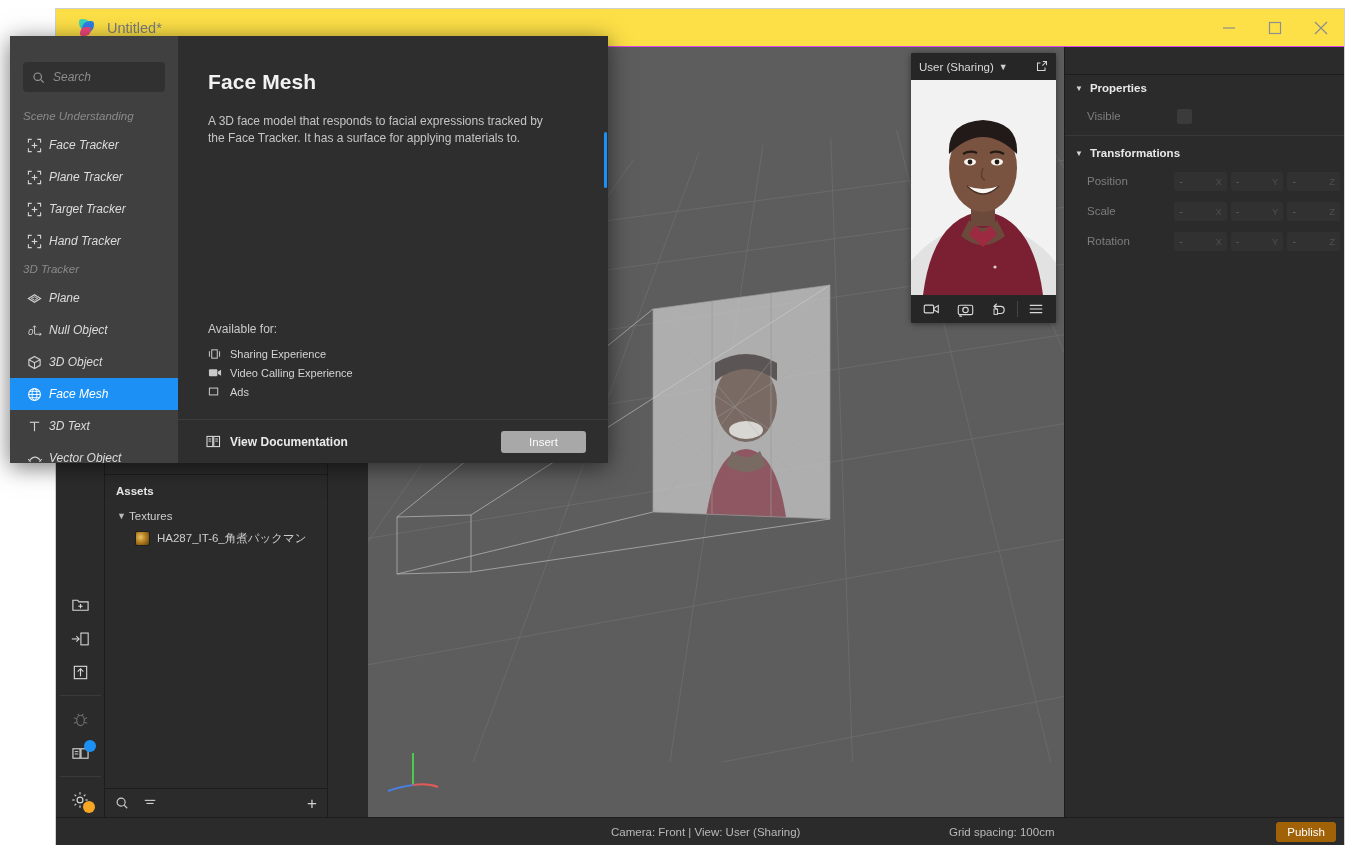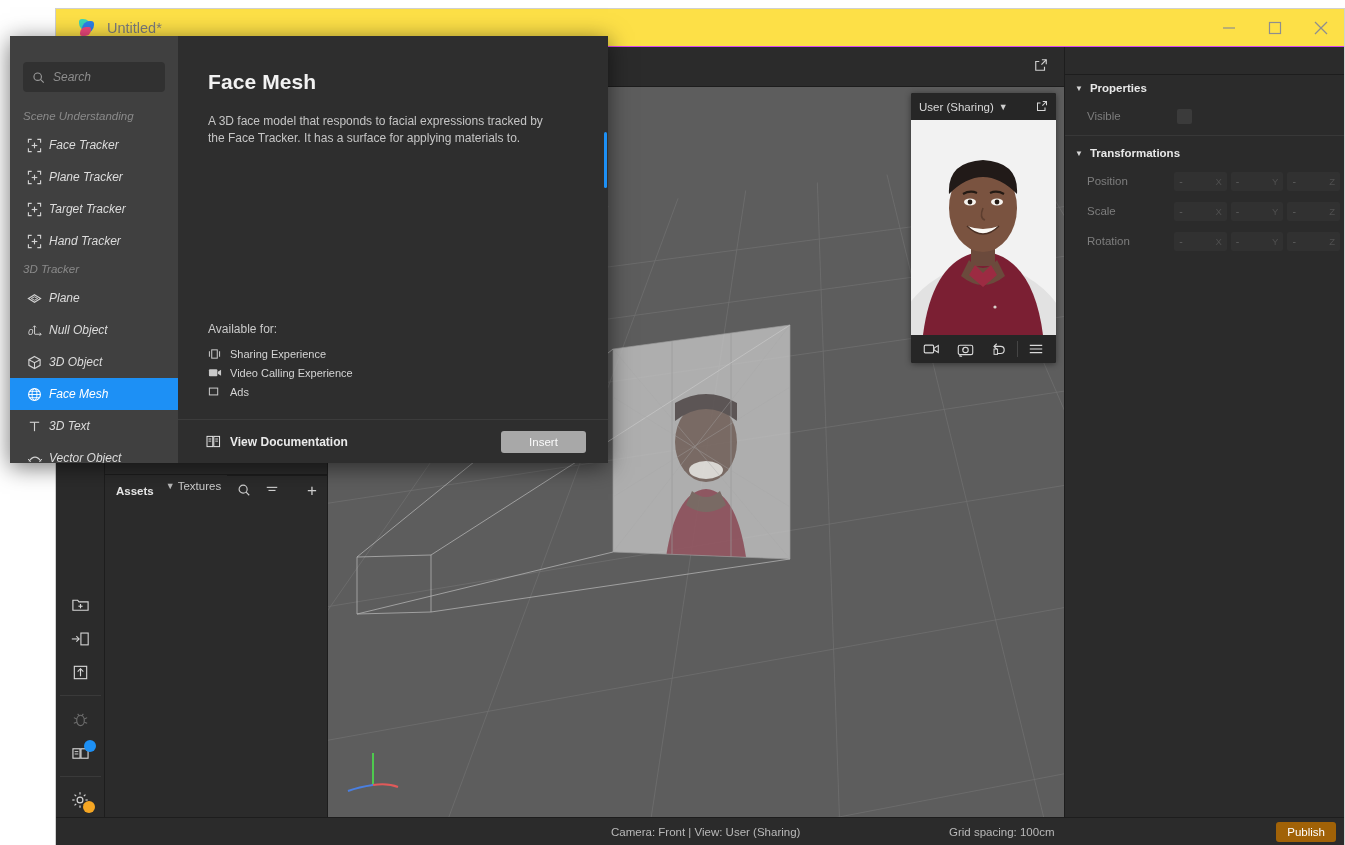--- a/index.html
+++ b/index.html
@@ -66,21 +66,21 @@
   .left-col {
     width: 223px; flex: 0 0 223px; background:#2b2b2b;
     display:flex; flex-direction:column; border-right:1px solid #1d1d1d;
   }
   .scene-panel { flex: 0 0 428px; border-bottom:1px solid #1d1d1d; position:relative; }
   .scene-head {
     height: 26px; display:flex; align-items:center; justify-content:flex-end;
     padding-right:10px; border-bottom:1px solid #1d1d1d;
   }
   .plus-ico { color:#cfcfcf; font-size:17px; line-height:1; }
-  .assets-panel { flex: 1 1 auto; display:flex; flex-direction:row; min-height:0; }
+  .assets-panel { flex: 1 1 auto; display:flex; flex-direction:column; min-height:0; }
   .assets-title {
     font-size:11.5px; font-weight:bold; color:#e6e6e6; padding:10px 0 8px 11px;
   }
   .tree-row { display:flex; align-items:center; font-size:11.5px; color:#cdcdcd; height:22px; }
   .tree-row.group { padding-left:12px; }
   .tree-row.child { padding-left:30px; }
   .caret { width:12px; color:#b9b9b9; font-size:9px; }
   .tex-thumb {
     width:15px; height:15px; margin-right:7px; border-radius:2px;
     background: radial-gradient(circle at 35% 40%, #e8c36a 0%, #b5801f 45%, #5a3c10 100%);
@@ -88,21 +88,21 @@
   }
   .assets-spacer { flex:1 1 auto; }
   .assets-foot {
     height: 29px; border-top:1px solid #1d1d1d; display:flex; align-items:center;
     padding: 0 10px; gap:14px;
   }
   .assets-foot .grow { flex:1 1 auto; }
   .foot-ico { color:#d0d0d0; display:flex; align-items:center; }
 
   
-  .viewport-col { flex: 1 1 auto; display:flex; flex-direction:column; min-width:0; position:relative; }
+  .viewport-col { flex: 1 1 auto; display:flex; min-width:0; position:relative; }
   .vp-toolbar {
     height: 40px; flex:0 0 40px; background:#2b2b2b; display:flex; align-items:center;
     padding: 0 10px; border-bottom:1px solid #1d1d1d;
   }
   .vp-toolbar .grow { flex:1 1 auto; }
   .vp-expand { color:#cfcfcf; padding-right:6px; }
   .vp-main { flex:1 1 auto; position:relative; background:#5d5d5d; overflow:hidden; }
 
   
   .tool-bar { position:absolute; left:9px; top:12px; display:flex; align-items:center; gap:8px; z-index:6; }
@@ -324,20 +324,24 @@
           <div class="scene-head">
             <span class="plus-ico">+</span>
           </div>
         </div>
 
         <div class="assets-panel">
           <div class="assets-title">Assets</div>
           <div class="tree-row group">
             <span class="caret">▼</span>
             <span>Textures</span>
+          </div>
+          <div class="tree-row child">
+            <span class="tex-thumb"></span>
+            <span>HA287_IT-6_角煮パックマン</span>
           </div>
           <div class="assets-spacer"></div>
           <div class="assets-foot">
             <span class="foot-ico">
               <svg width="14" height="14" viewBox="0 0 16 16">
                   <circle cx="7" cy="7" r="4.6" fill="none" stroke="currentColor" stroke-width="1.3"></circle>
                   <line x1="10.4" y1="10.4" x2="14" y2="14" stroke="currentColor" stroke-width="1.3"></line>
                 </svg>
             </span>
             <span class="foot-ico">

